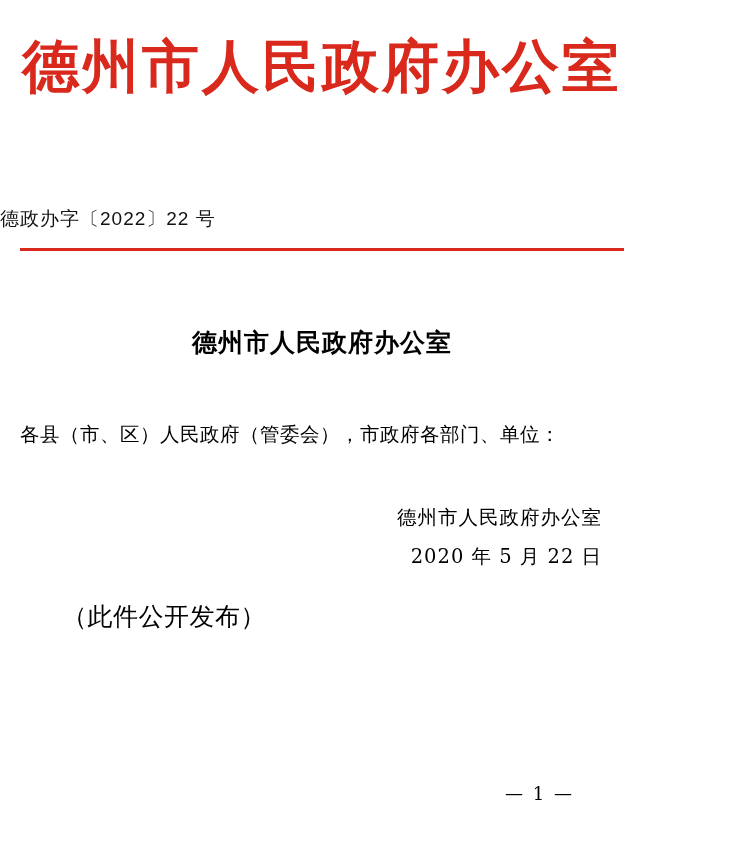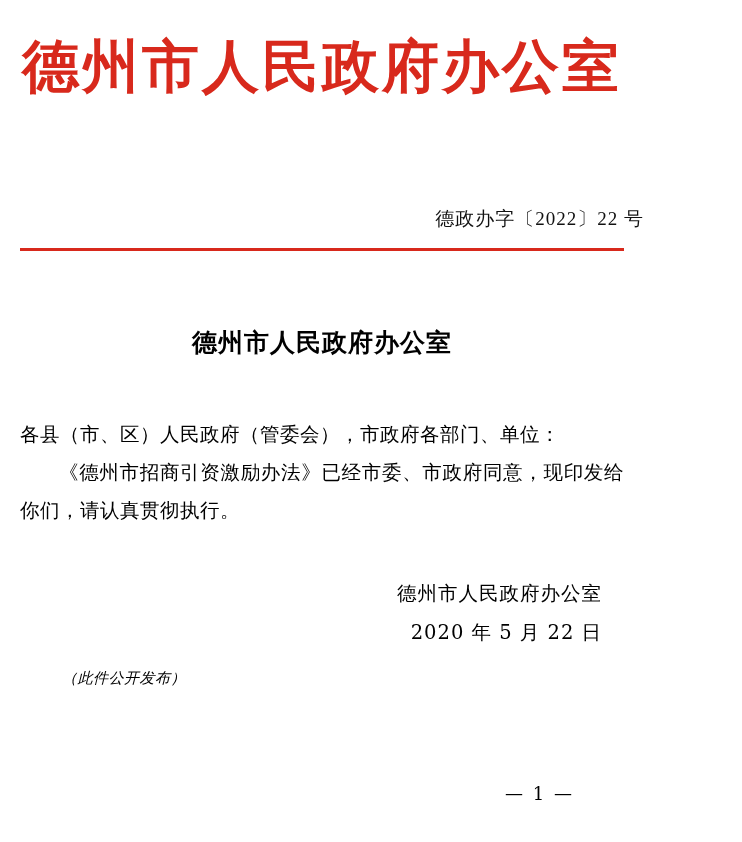--- a/index.html
+++ b/index.html
@@ -32,26 +32,26 @@
     font-family: "DejaVu Serif", "Liberation Serif", serif;
     font-weight: bold;
     font-size: 57px;
     letter-spacing: 3px;
     line-height: 1.12;
     white-space: nowrap;
   }
 
   
   .doc-number-row {
-    text-align: right;
+    text-align: left;
     margin-top: 108px;
     font-size: 19px;
     letter-spacing: 1px;
     color: #111;
-    font-family: Liberation Serif, serif;
+    font-family: Liberation Sans, sans-serif;
   }
 
   
   .red-rule {
     margin: 16px auto 0 auto;
     width: 604px;
     height: 3px;
     background: #d8291c;
   }
 
@@ -94,27 +94,26 @@
     text-align: right;
     padding-right: 22px;
     box-sizing: border-box;
   }
   .signature div {
     white-space: nowrap;
   }
 
   
   .note {
-    margin: 17px auto 0 auto;
+    margin: 24px auto 0 auto;
     width: 604px;
-    font-size: 15px;
+    font-size: 25px;
     letter-spacing: 0.5px;
     padding-left: 42px;
     box-sizing: border-box;
-    font-style: italic;
   }
 
   
   .footer {
     position: absolute;
     left: 0;
     right: 0;
     bottom: 38px;
     text-align: right;
     padding-right: 70px;
@@ -134,21 +133,20 @@
   <div class="doc-number-row">德政办字〔2022〕22 号</div>
 
   <div class="red-rule"></div>
 
   <div class="doc-title">
     <div>德州市人民政府办公室</div>
   </div>
 
   <div class="body-block">
     <p>各县（市、区）人民政府（管委会），市政府各部门、单位：</p>
-    <p class="indent2">《德州市招商引资激励办法》已经市委、市政府同意，现印发给你们，请认真贯彻执行。</p>
   </div>
 
   <div class="signature">
     <div>德州市人民政府办公室</div>
     <div>2020 年 5 月 22 日</div>
   </div>
 
   <div class="note">（此件公开发布）</div>
 
   <div class="footer">— 1 —</div>

